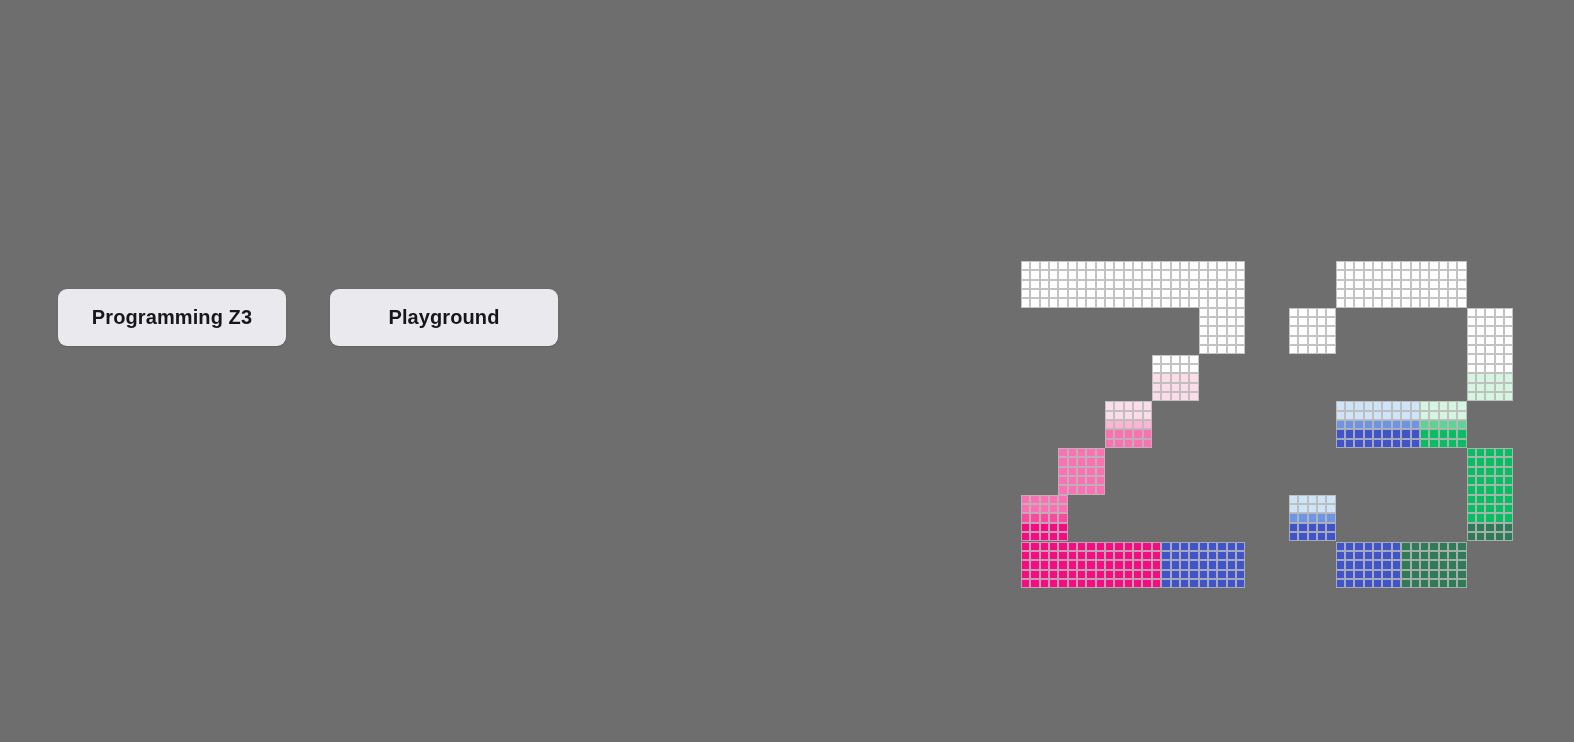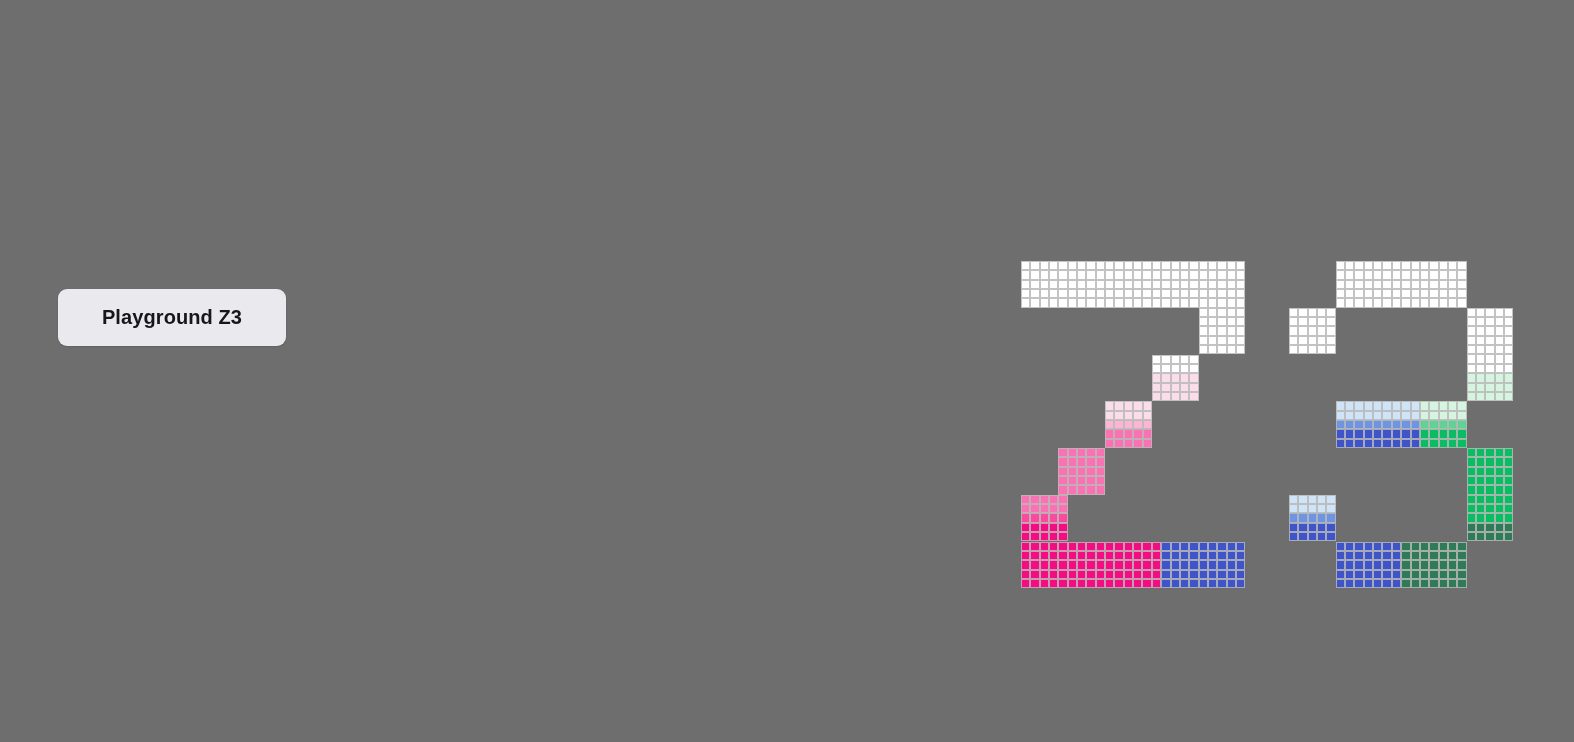--- a/index.html
+++ b/index.html
@@ -92,21 +92,22 @@
   .px.on {
     border-color: rgba(185,185,185,0.85);
   }
 </style>
 </head>
 <body>
 
 <div id="hero">
 
   <div id="nav-buttons">
-    <button class="nav-button">Playground Z3</button>
+    <button class="nav-button">Programming Z3</button>
+    <button class="nav-button">Playground</button>
   </div>
 </div>
 
 <div id="logo">
   <div class="glyph" id="glyph-z" style="position: absolute; width: 224.4px; height: 327.25px;">
       <div class="pixel-grid" style="position: absolute; left: 0px; top: 0px; grid-template-columns: repeat(24, 9.35px); grid-template-rows: repeat(5, 9.35px);">
         <div class="px on" style="background: rgb(255, 255, 255);"></div>
         <div class="px on" style="background: rgb(255, 255, 255);"></div>
         <div class="px on" style="background: rgb(255, 255, 255);"></div>
         <div class="px on" style="background: rgb(255, 255, 255);"></div>

